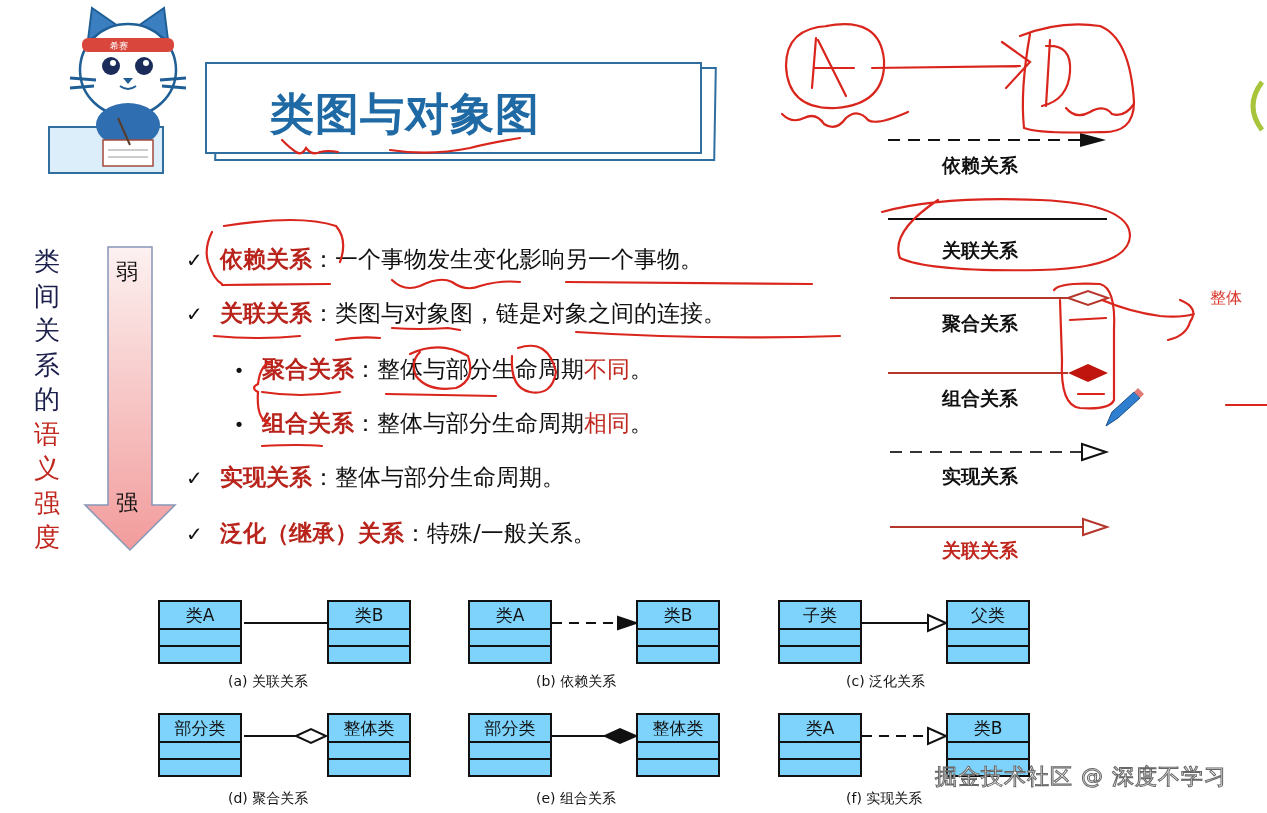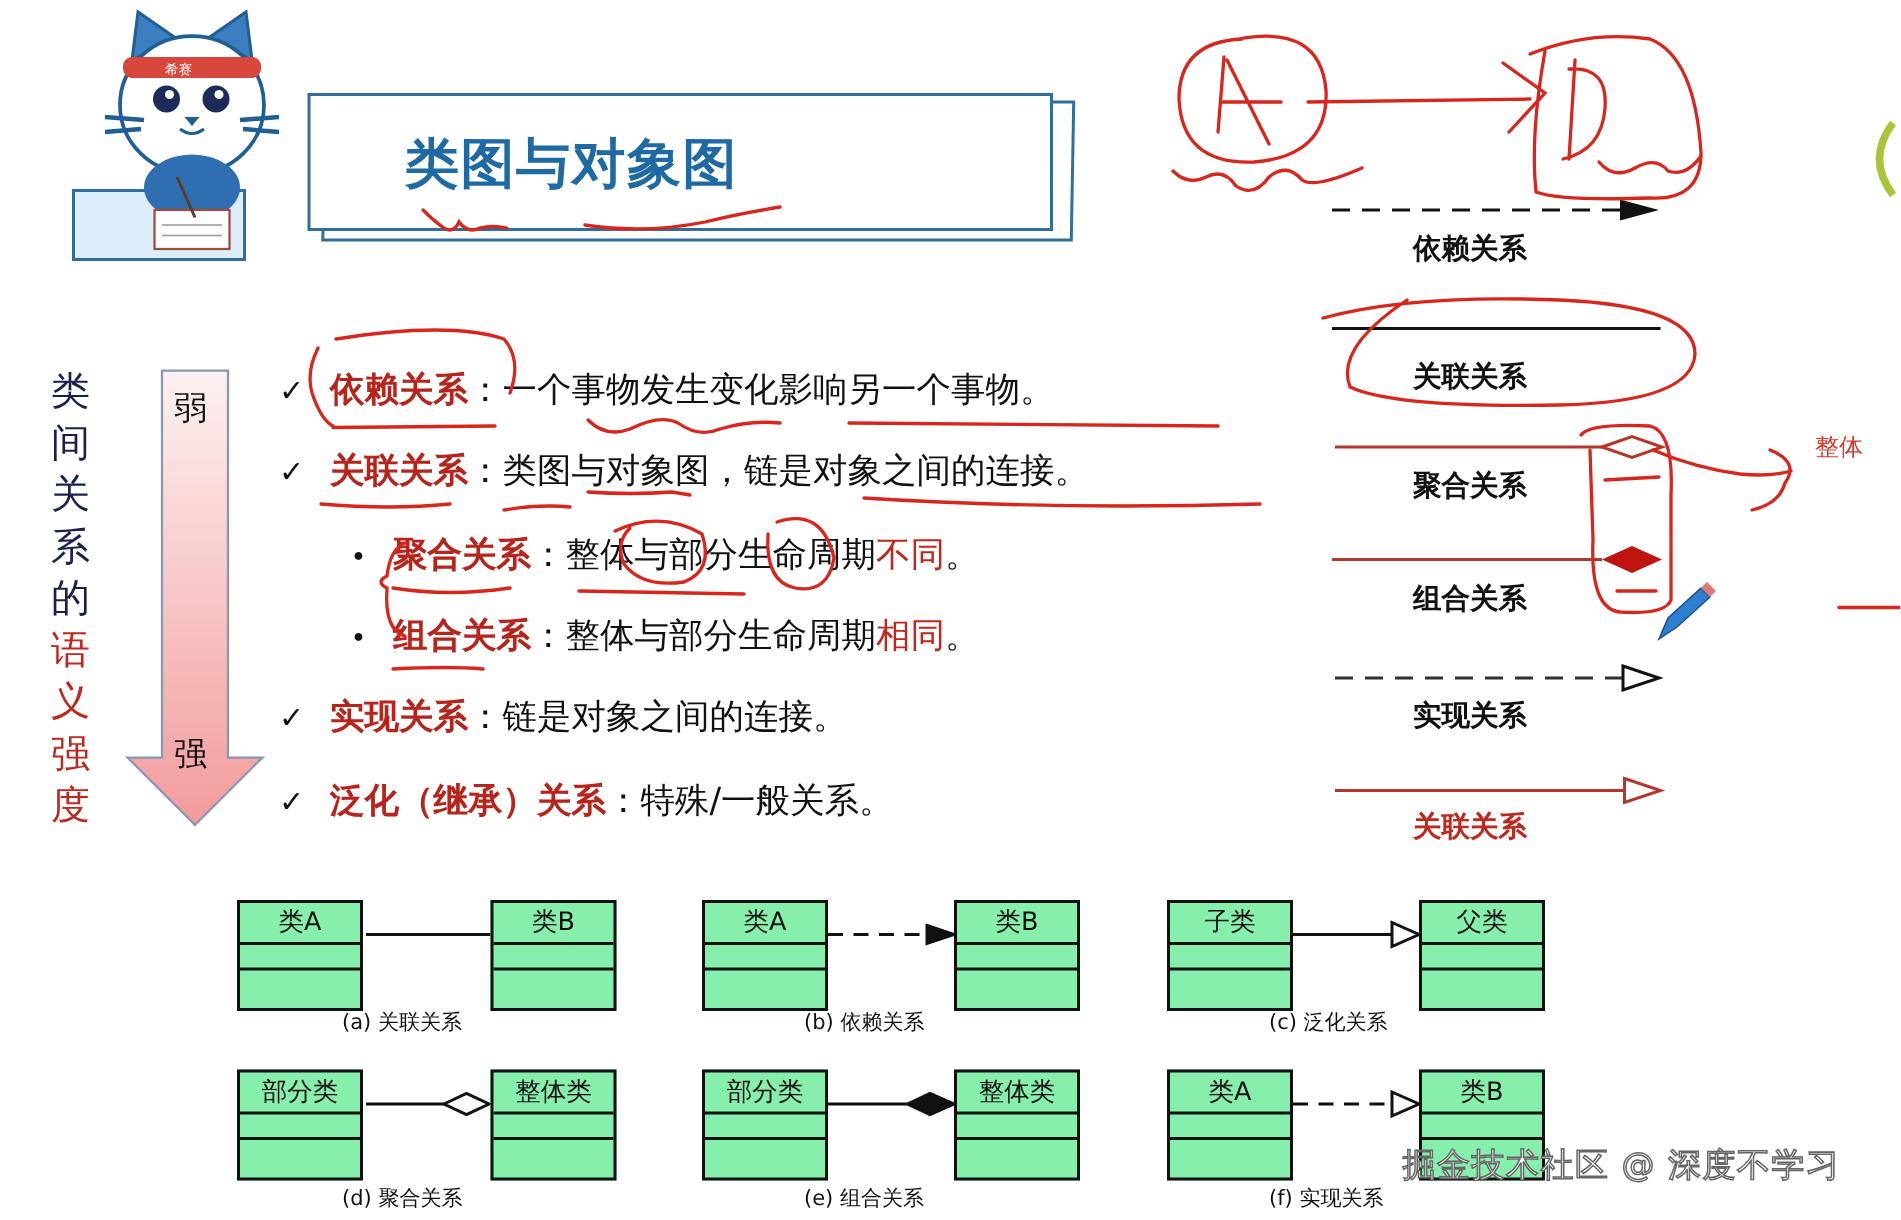--- a/index.html
+++ b/index.html
@@ -1,40 +1,40 @@
 <!DOCTYPE html>
 <html><head>
 <meta charset="utf-8">
 <style>
   html,body{margin:0;padding:0;background:#fff;}
   body{width:1267px;height:813px;position:relative;overflow:hidden;font-family:"DejaVu Sans","Liberation Sans",sans-serif;color:#111;}
   .abs{position:absolute;}
   
   .banner-back{left:215px;top:67px;width:497px;height:90px;border:2px solid #2f6e9e;background:#fff;transform:skew(-1deg);}
   .banner{left:205px;top:62px;width:493px;height:88px;border:2px solid #2f6e9e;background:#fff;}
-  .title{left:270px;top:85px;font-size:36px;font-weight:bold;color:#1f6aa5;letter-spacing:1px;}
+  .title{left:270px;top:85px;font-size:44px;font-weight:bold;color:#1f6aa5;letter-spacing:1px;}
   .desk{left:48px;top:126px;width:112px;height:44px;background:#dbeefa;border:2px solid #2f6e9e;}
   
   .vlabel{left:30px;top:244px;width:34px;font-size:26px;line-height:34.5px;text-align:center;}
   .vlabel .navy{color:#1b1f4b;}
   .vlabel .red{color:#c0271f;}
   
   .arrow-weak{left:116px;top:257px;font-size:22px;}
   .arrow-strong{left:116px;top:488px;font-size:22px;}
   .item{position:absolute;white-space:nowrap;font-size:23px;}
   .item .check{display:inline-block;width:34px;font-size:20px;}
   .item .bullet{display:inline-block;width:46px;text-align:center;font-size:18px;}
   .item .term{color:#b8231b;font-weight:bold;}
   .item .hl{color:#c0271f;}
   
   .legend-label{font-size:19px;font-weight:bold;color:#111;position:absolute;}
   .legend-label.red{color:#c0271f;}
   .note{left:1210px;top:288px;font-size:16px;color:#d9372b;}
   
-  .uml-box{position:absolute;width:84px;height:74px;border:2px solid #111;background:#86efac;box-sizing:border-box;}
+  .uml-box{position:absolute;width:84px;height:64px;border:2px solid #111;background:#7dd3fc;box-sizing:border-box;}
   .uml-box .r1{height:26px;border-bottom:2px solid #111;font-size:17px;text-align:center;line-height:26px;}
   .uml-box .r2{height:15px;border-bottom:2px solid #111;}
   .uml-cap{position:absolute;font-size:14px;}
   .watermark{left:935px;top:762px;font-size:22px;color:#fff;-webkit-text-stroke:1px #666;letter-spacing:1px;}
   svg.ov{position:absolute;left:0;top:0;}
 </style>
 </head>
 <body>
 
 <div class="abs banner-back"></div>
@@ -91,21 +91,21 @@
 <div class="item" style="left:186px;top:298px;">
   <span class="check">✓</span><span class="term">关联关系</span><span>：</span><span>类图与对象图，链是对象之间的连接。</span>
 </div>
 <div class="item" style="left:216px;top:354px;">
   <span class="bullet">•</span><span class="term">聚合关系</span><span>：</span><span>整体与部分生命周期</span><span class="hl">不同</span><span>。</span>
 </div>
 <div class="item" style="left:216px;top:408px;">
   <span class="bullet">•</span><span class="term">组合关系</span><span>：</span><span>整体与部分生命周期</span><span class="hl">相同</span><span>。</span>
 </div>
 <div class="item" style="left:186px;top:462px;">
-  <span class="check">✓</span><span class="term">实现关系</span><span>：</span><span>链是对象之间的连接。</span>
+  <span class="check">✓</span><span class="term">实现关系</span><span>：</span><span>整体与部分生命周期。</span>
 </div>
 <div class="item" style="left:186px;top:518px;">
   <span class="check">✓</span><span class="term">泛化（继承）关系</span><span>：</span><span>特殊/一般关系。</span>
 </div>
 
 <svg class="ov" width="1267" height="600">
 
   <line x1="888" y1="140" x2="1080" y2="140" stroke="#111" stroke-width="2" stroke-dasharray="12,8"></line>
   <path d="M1080 133 L1106 140 L1080 147 Z" fill="#111"></path>
 

